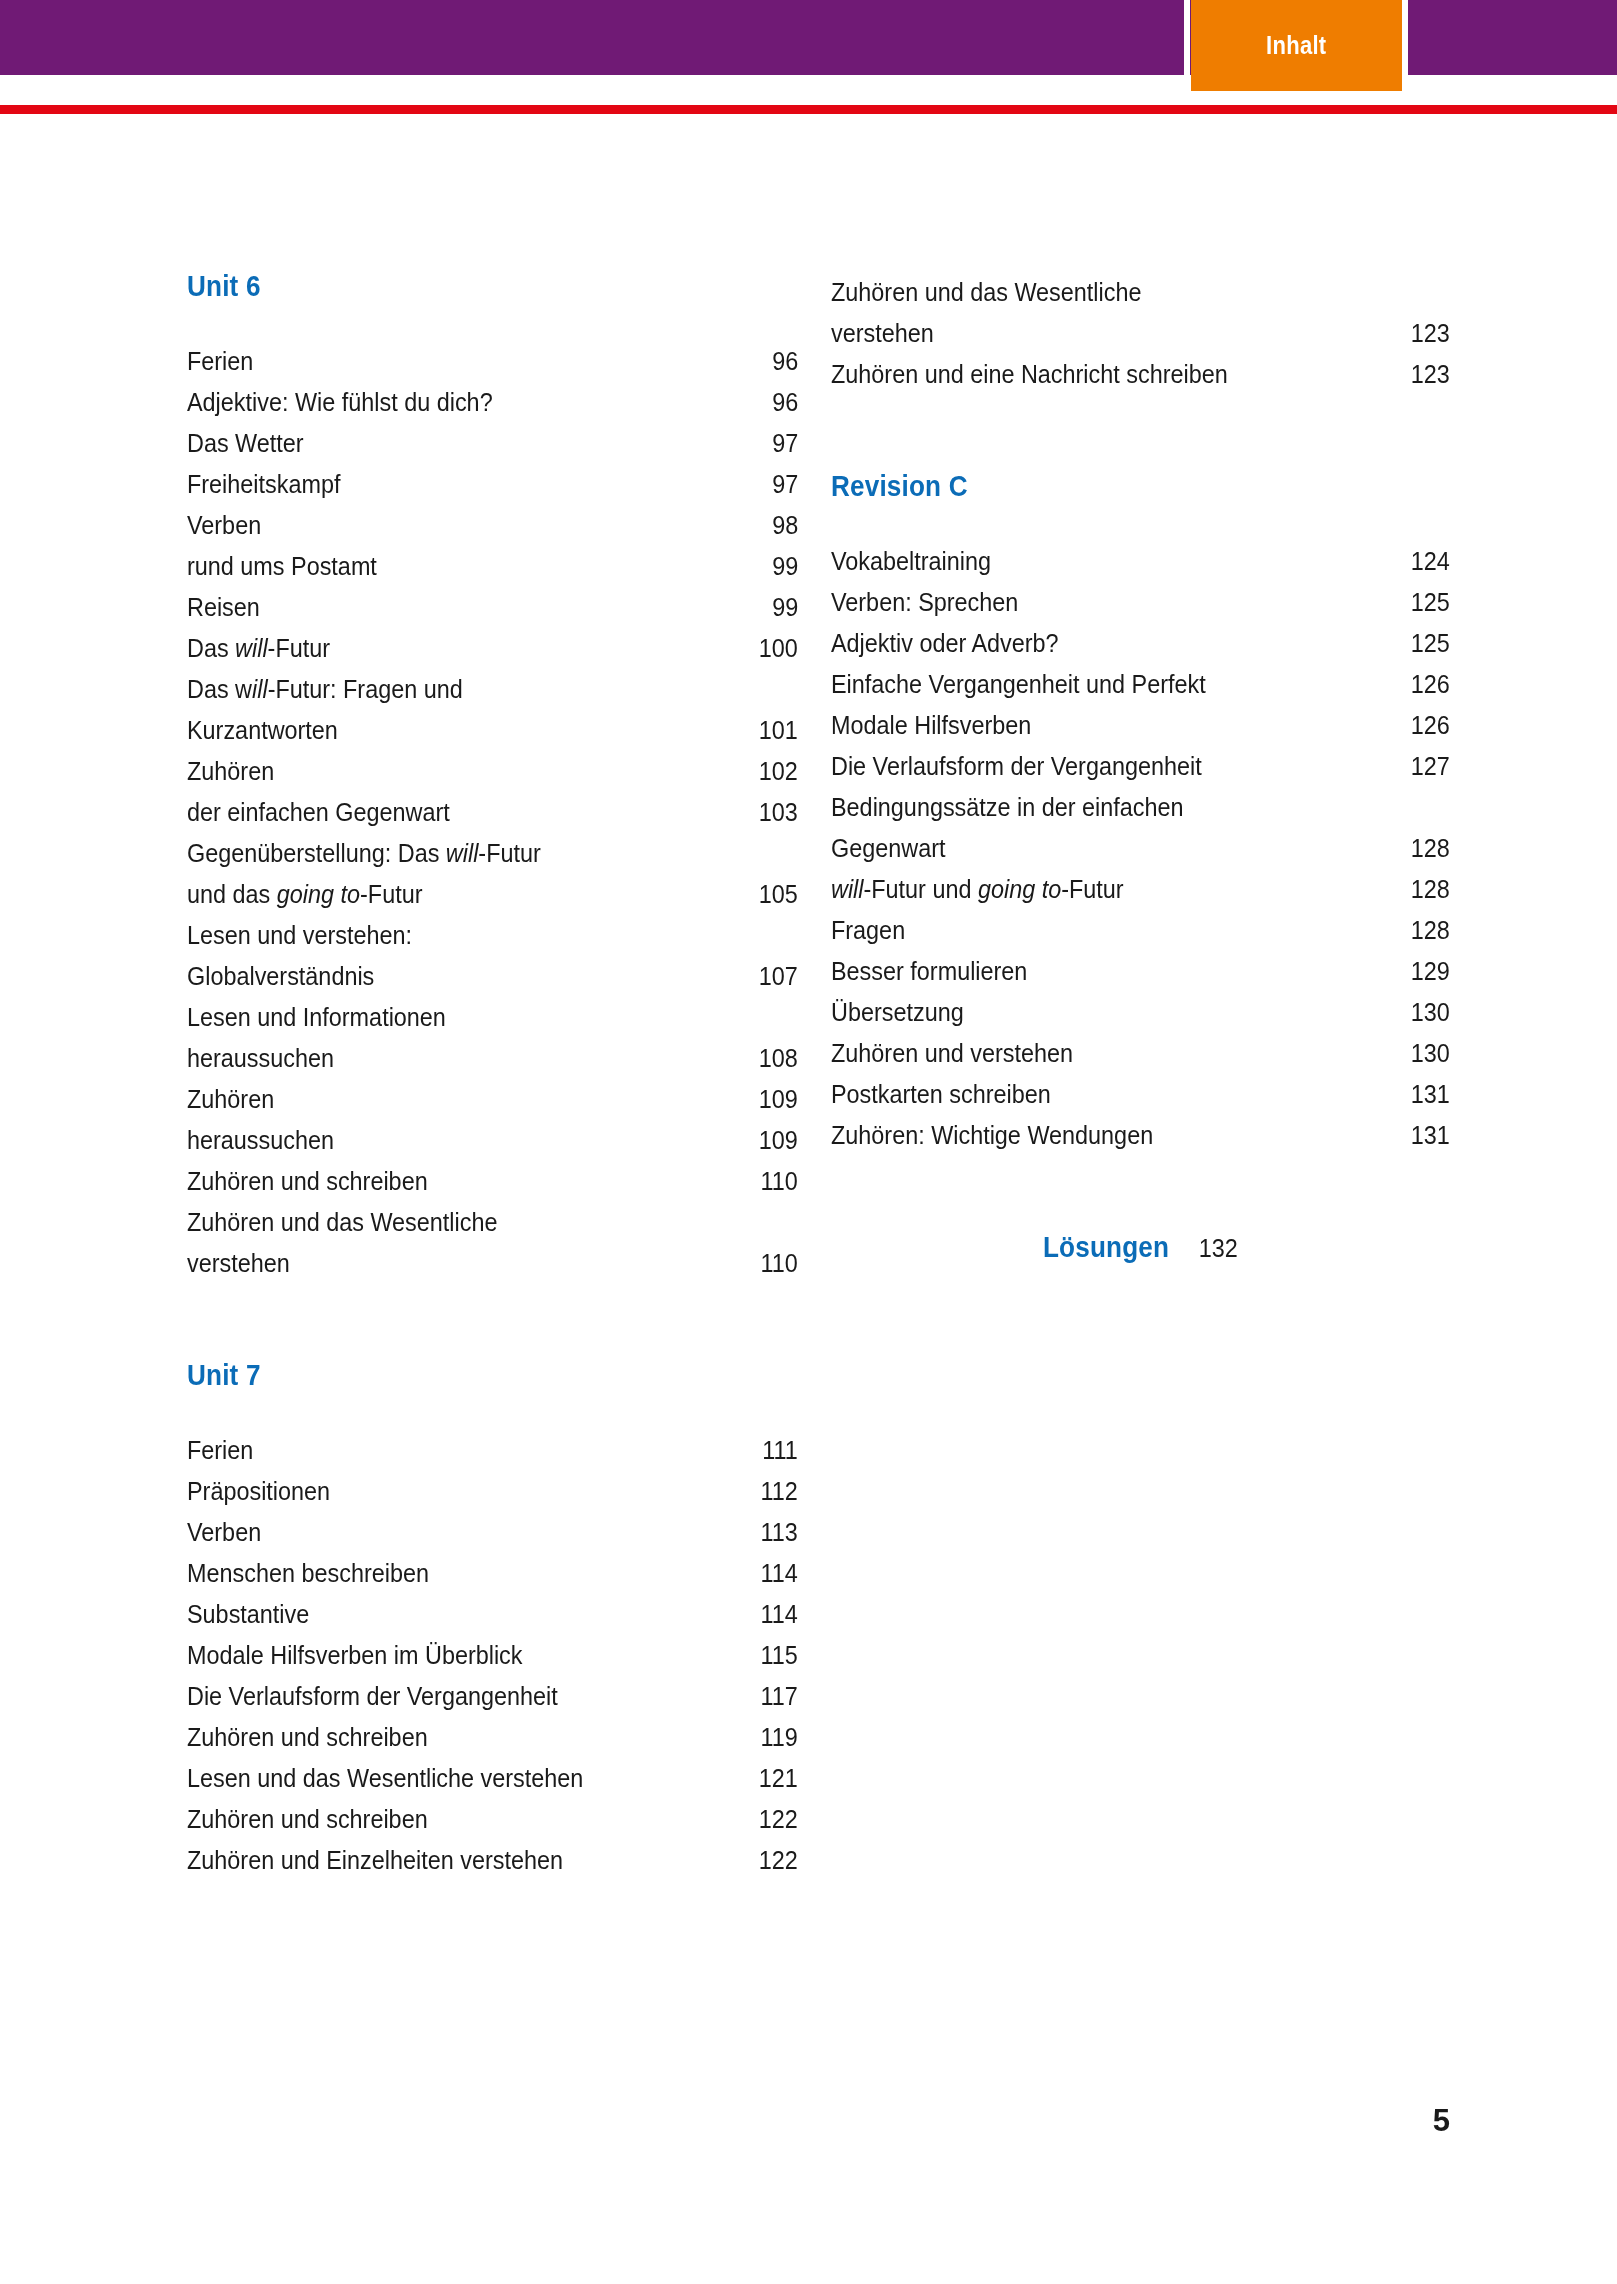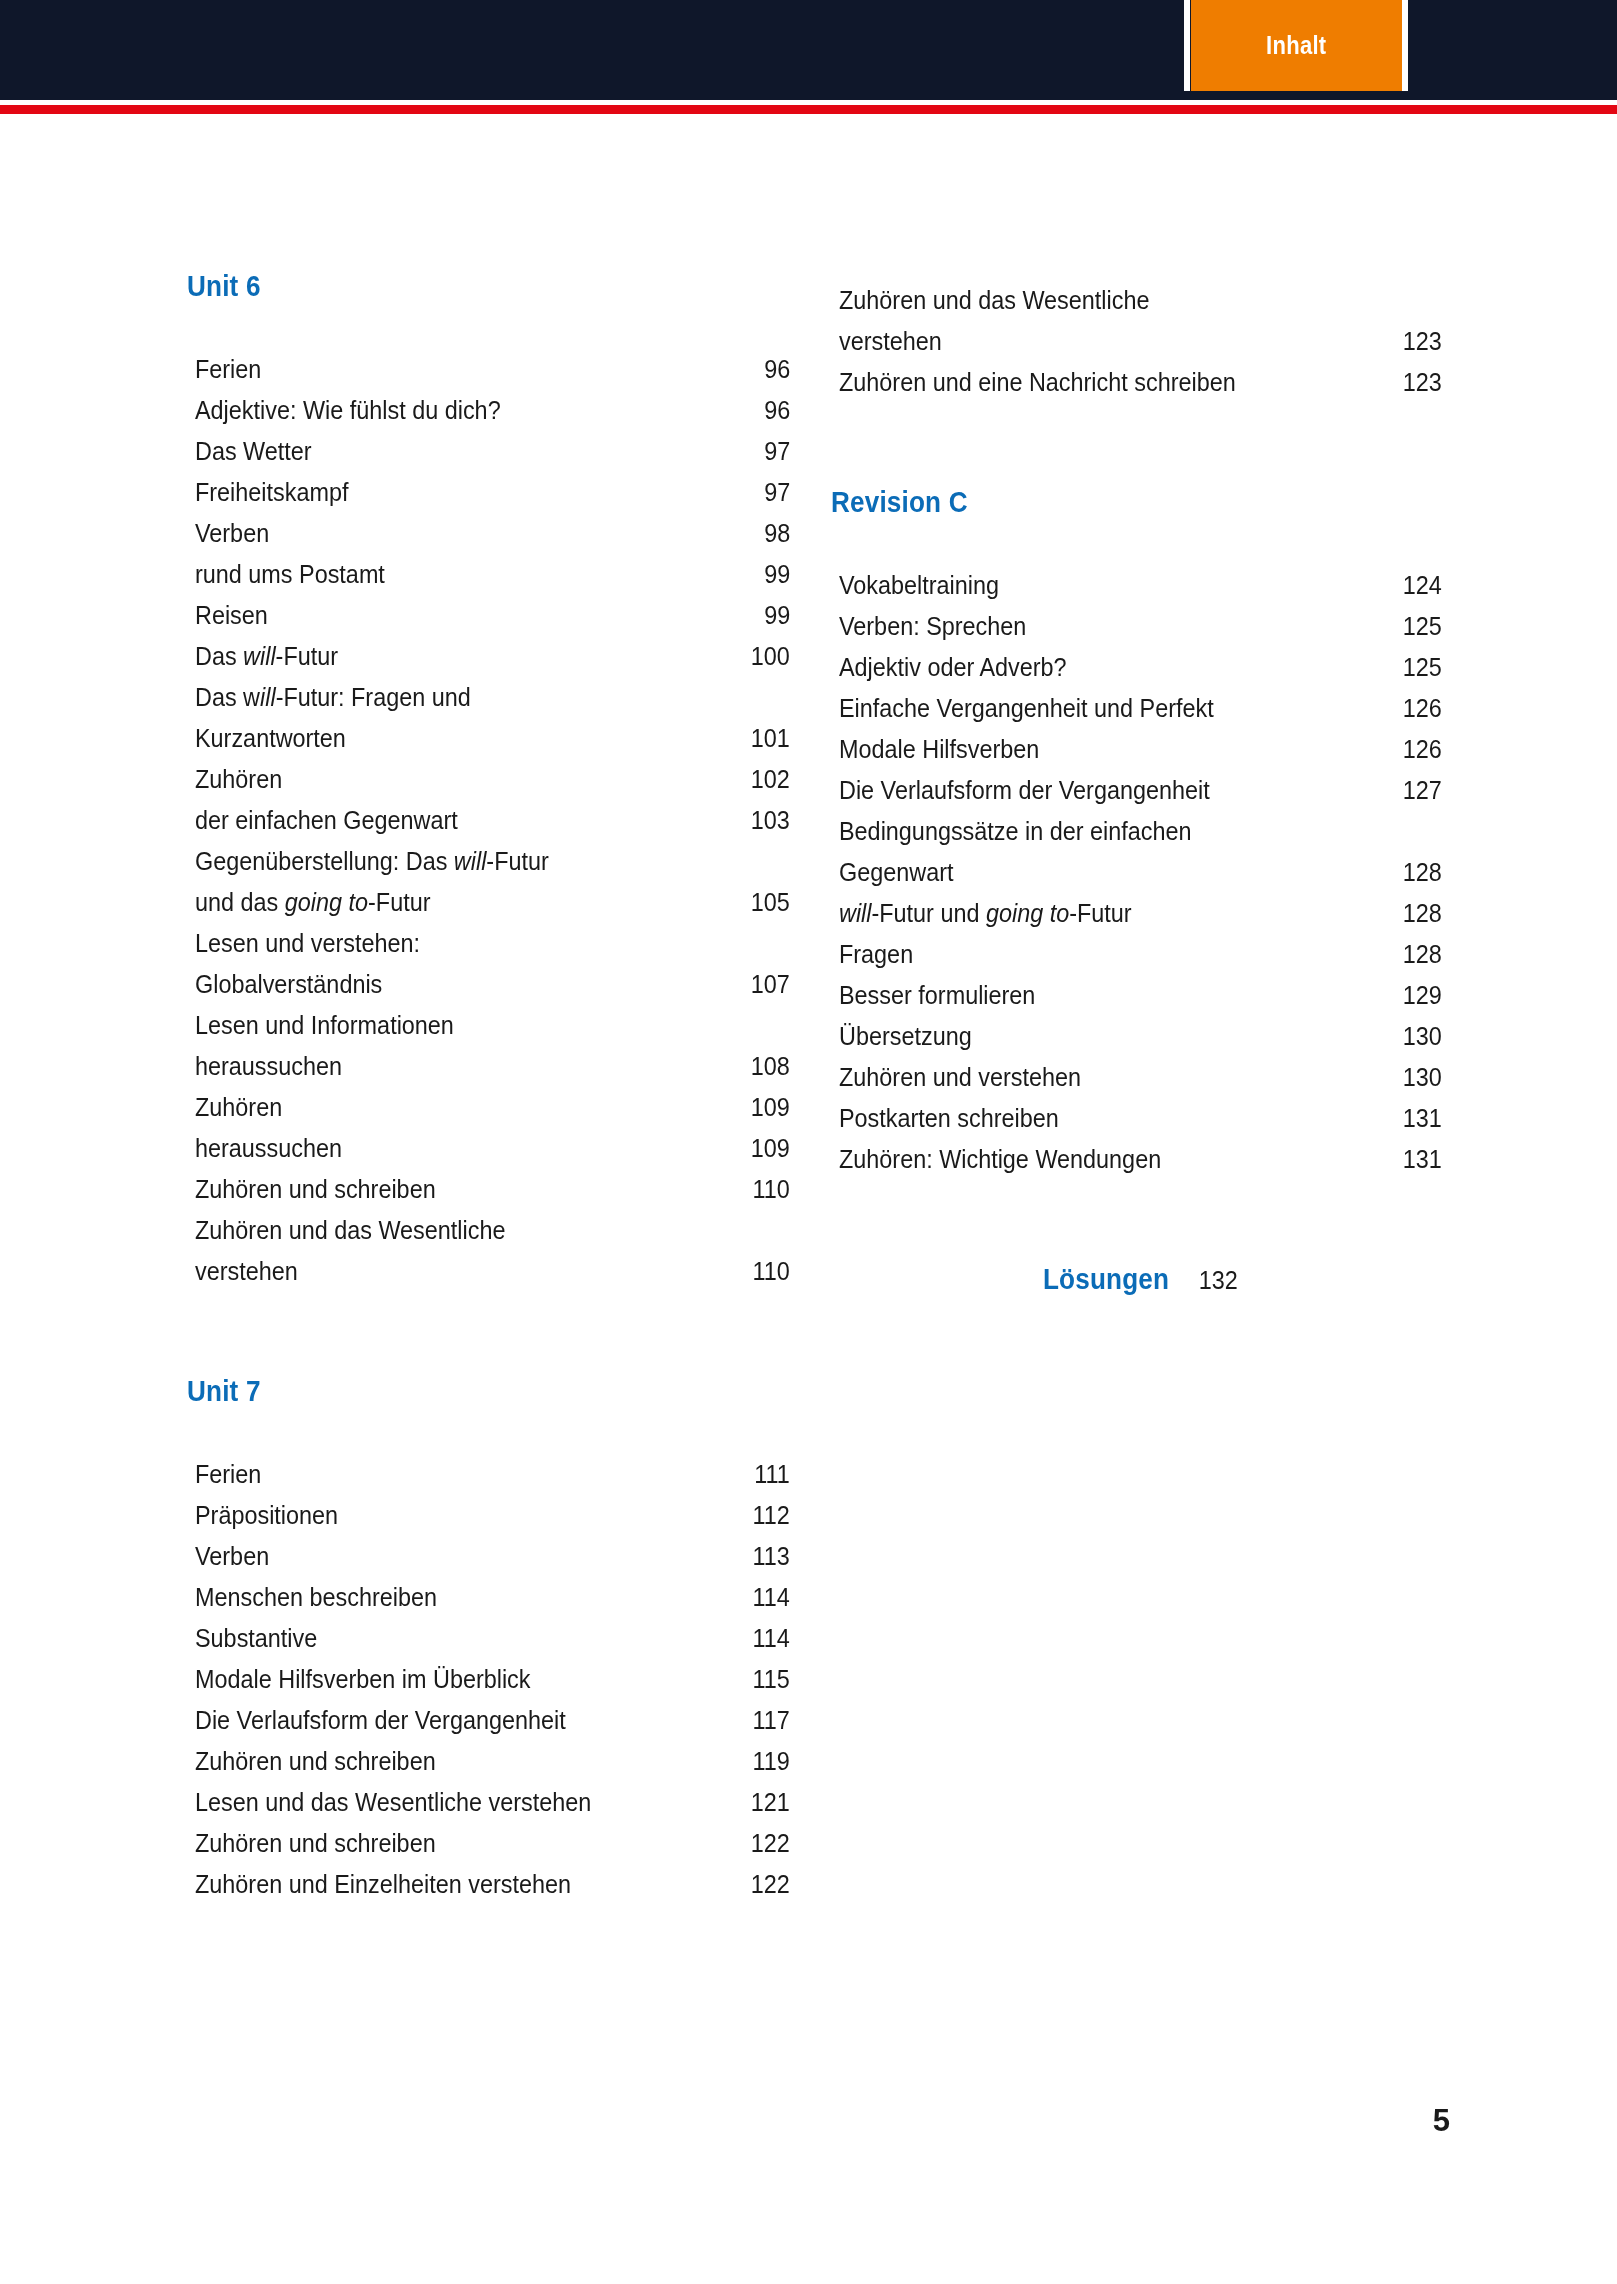--- a/index.html
+++ b/index.html
@@ -14,22 +14,22 @@
     position: relative;
     font-family: "Liberation Sans", "DejaVu Sans", sans-serif;
     overflow: hidden;
   }
 
   
   .header {
     position: absolute;
     top: 0; left: 0;
     width: 1618px;
-    height: 100px;
-    background: #0f172a;
+    height: 75px;
+    background: #701a75;
   }
   .header-tab {
     position: absolute;
     top: 0;
     left: 1191px;
     width: 211px;
     height: 91px;
     background: #EF7D00;
     display: flex;
     align-items: center;
@@ -97,21 +97,21 @@
     justify-content: center;
     height: 41px;
   }
   .section-title-row .page-num {
     color: #1A1A1A;
     font-weight: normal;
   }
 
   .toc-list {
     list-style: none;
-    margin: 8px;
+    margin: 0;
     padding: 0;
   }
 
   .toc-row {
     display: flex;
     align-items: baseline;
     justify-content: space-between;
     height: 41px;
     font-size: 26px;
     color: #1A1A1A;

